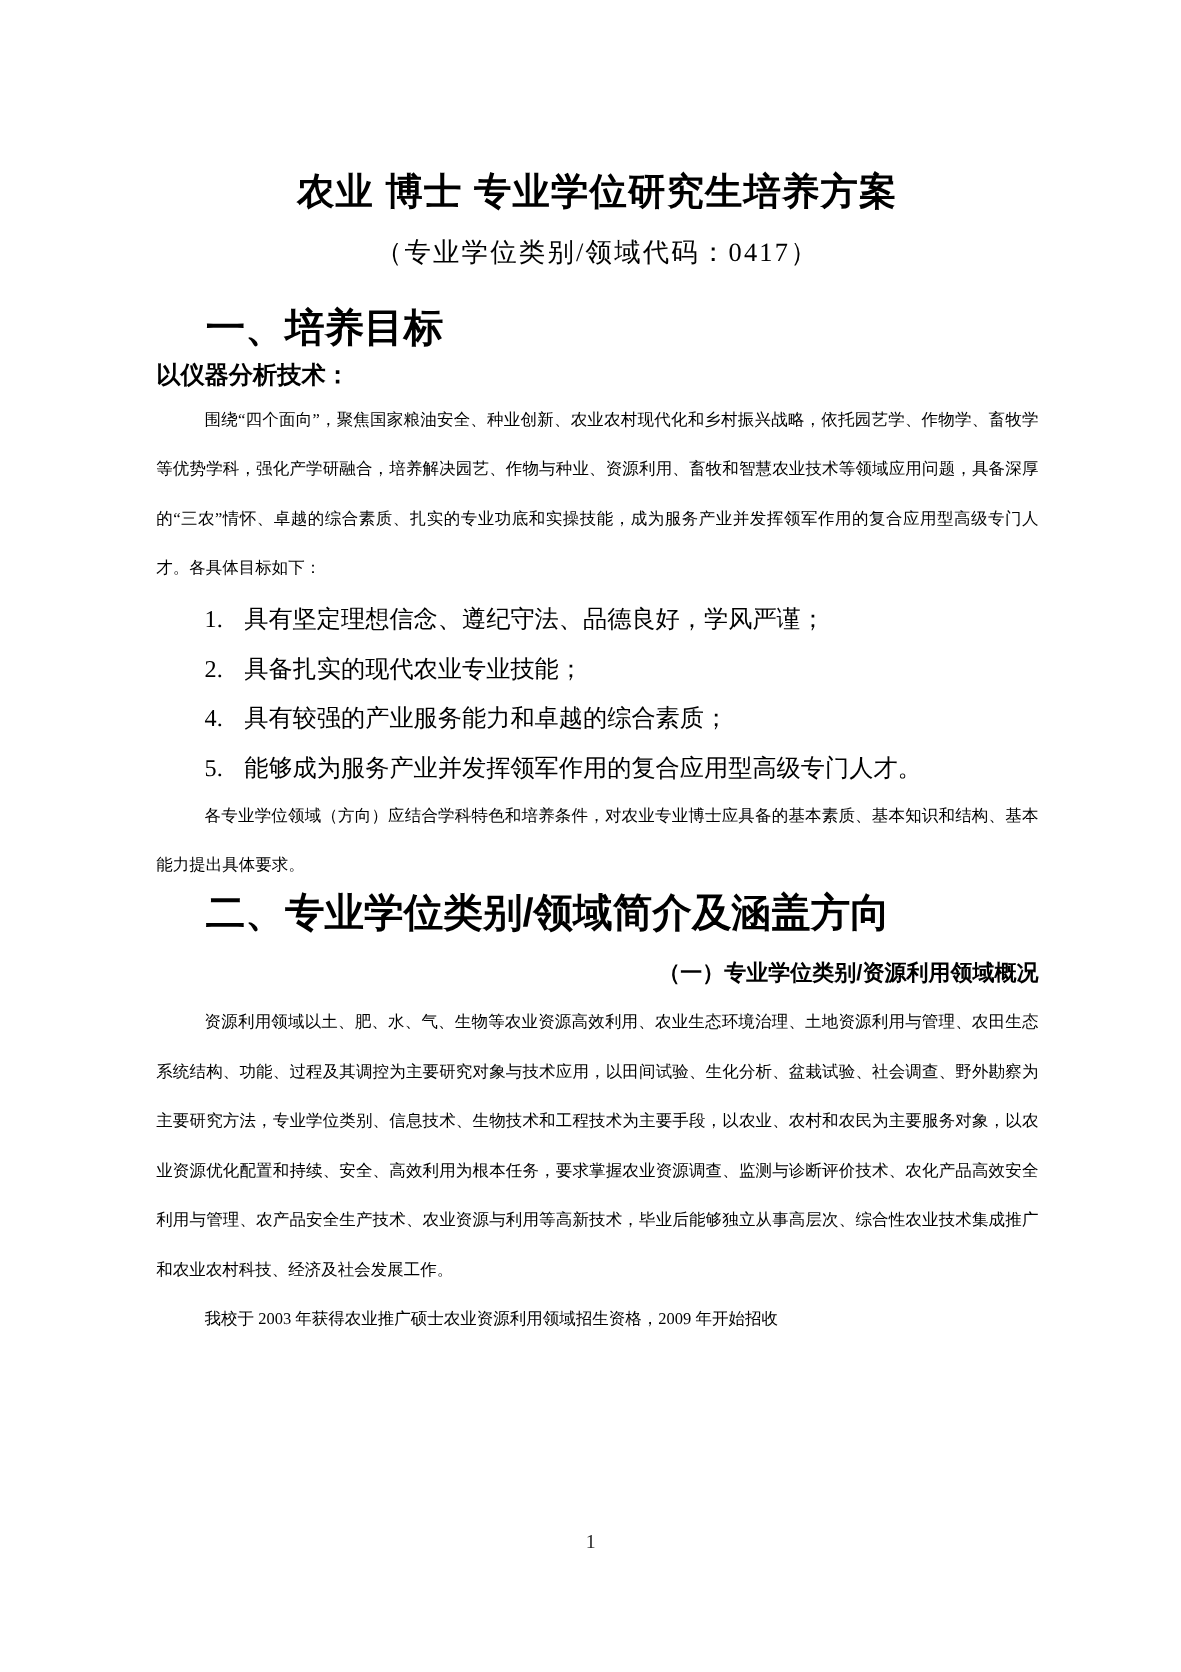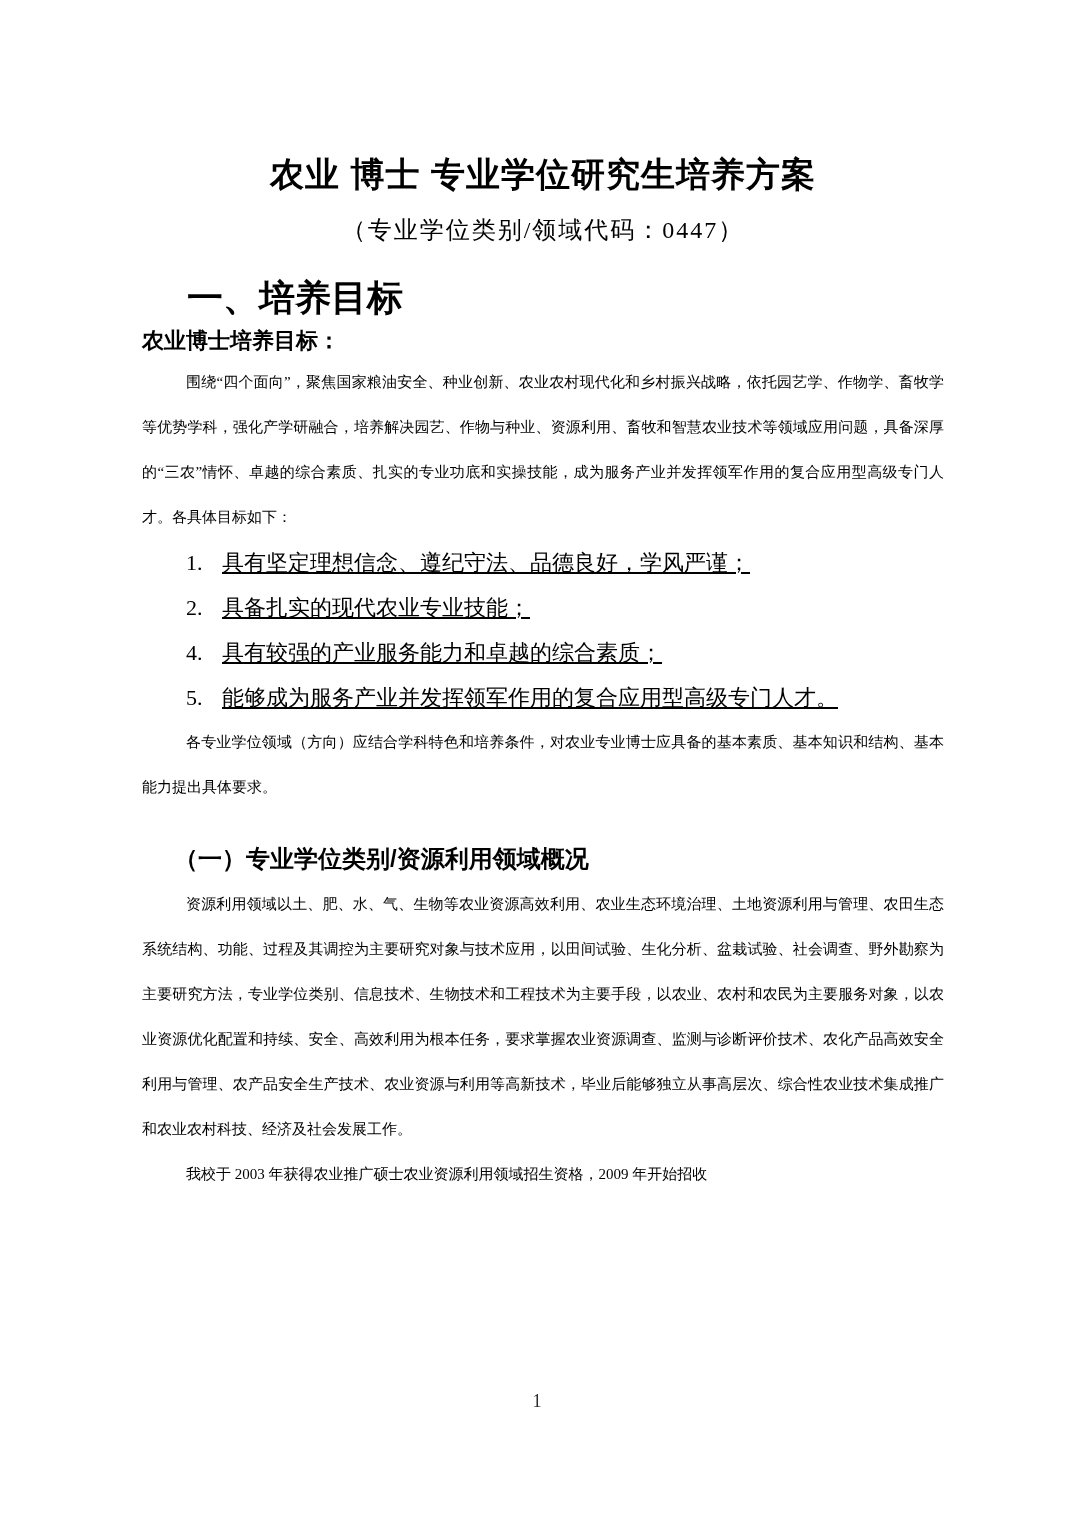--- a/index.html
+++ b/index.html
@@ -44,26 +44,27 @@
     padding-left: 45px;
     font-family: "Liberation Sans", sans-serif;
     font-weight: bold;
     font-size: 36px;
     line-height: 40px;
   }
   .section-heading.second {
     margin-top: 0;
   }
   .sub-heading {
-    margin: 30px 0 0 0;
+    margin: 16px 0 0 0;
     padding-left: 32px;
     font-family: "Liberation Sans", sans-serif;
     font-weight: bold;
-    font-size: 24px;
+    font-size: 20px;
     line-height: 38px;
+    text-align: right;
   }
   .goal-label {
     margin: 6px 0 0 0;
     font-weight: bold;
     font-size: 22px;
     line-height: 34px;
   }
   p.body-para {
     margin: 0;
     font-size: 15px;
@@ -80,21 +81,20 @@
     margin-top: 4px;
   }
   .goal-list {
     margin: 0;
   }
   .goal-item {
     font-size: 22px;
     line-height: 45px;
     padding-left: 44px;
     text-align: justify;
-    text-decoration: underline;
   }
   .goal-num {
     display: inline-block;
     width: 36px;
   }
   .page-number {
     position: absolute;
     top: 1390px;
     left: 0;
     width: 1074px;
@@ -105,45 +105,46 @@
     font-family: "Liberation Serif", serif;
   }
 </style>
 </head>
 <body>
 
 <div class="page">
 
   <h1 class="doc-title">农业 博士 专业学位研究生培养方案</h1>
 
-  <div class="doc-subtitle">（专业学位类别/领域代码：0447）</div>
+  <div class="doc-subtitle">（专业学位类别/领域代码：0417）</div>
 
   <h2 class="section-heading">一、培养目标</h2>
 
-  <p class="goal-label">农业博士培养目标：</p>
+  <p class="goal-label">以仪器分析技术：</p>
 
   <p class="body-para indent tight-top">围绕“四个面向”，聚焦国家粮油安全、种业创新、农业农村现代化和乡村振兴战略，依托园艺学、作物学、畜牧学等优势学科，强化产学研融合，培养解决园艺、作物与种业、资源利用、畜牧和智慧农业技术等领域应用问题，具备深厚的“三农”情怀、卓越的综合素质、扎实的专业功底和实操技能，成为服务产业并发挥领军作用的复合应用型高级专门人才。各具体目标如下：</p>
 
   <div class="goal-list">
     <div class="goal-item">
       <span class="goal-num">1.</span><span>具有坚定理想信念、遵纪守法、品德良好，学风严谨；</span>
     </div>
     <div class="goal-item">
       <span class="goal-num">2.</span><span>具备扎实的现代农业专业技能；</span>
     </div>
     <div class="goal-item">
       <span class="goal-num">4.</span><span>具有较强的产业服务能力和卓越的综合素质；</span>
     </div>
     <div class="goal-item">
       <span class="goal-num">5.</span><span>能够成为服务产业并发挥领军作用的复合应用型高级专门人才。</span>
     </div>
   </div>
 
   <p class="body-para indent">各专业学位领域（方向）应结合学科特色和培养条件，对农业专业博士应具备的基本素质、基本知识和结构、基本能力提出具体要求。</p>
 
+  <h2 class="section-heading second">二、专业学位类别/领域简介及涵盖方向</h2>
 
   <h3 class="sub-heading">（一）专业学位类别/资源利用领域概况</h3>
 
   <p class="body-para indent after-sub">资源利用领域以土、肥、水、气、生物等农业资源高效利用、农业生态环境治理、土地资源利用与管理、农田生态系统结构、功能、过程及其调控为主要研究对象与技术应用，以田间试验、生化分析、盆栽试验、社会调查、野外勘察为主要研究方法，专业学位类别、信息技术、生物技术和工程技术为主要手段，以农业、农村和农民为主要服务对象，以农业资源优化配置和持续、安全、高效利用为根本任务，要求掌握农业资源调查、监测与诊断评价技术、农化产品高效安全利用与管理、农产品安全生产技术、农业资源与利用等高新技术，毕业后能够独立从事高层次、综合性农业技术集成推广和农业农村科技、经济及社会发展工作。</p>
 
   <p class="body-para indent">我校于 2003 年获得农业推广硕士农业资源利用领域招生资格，2009 年开始招收</p>
 
   <div class="page-number">1</div>
 
 </div>

